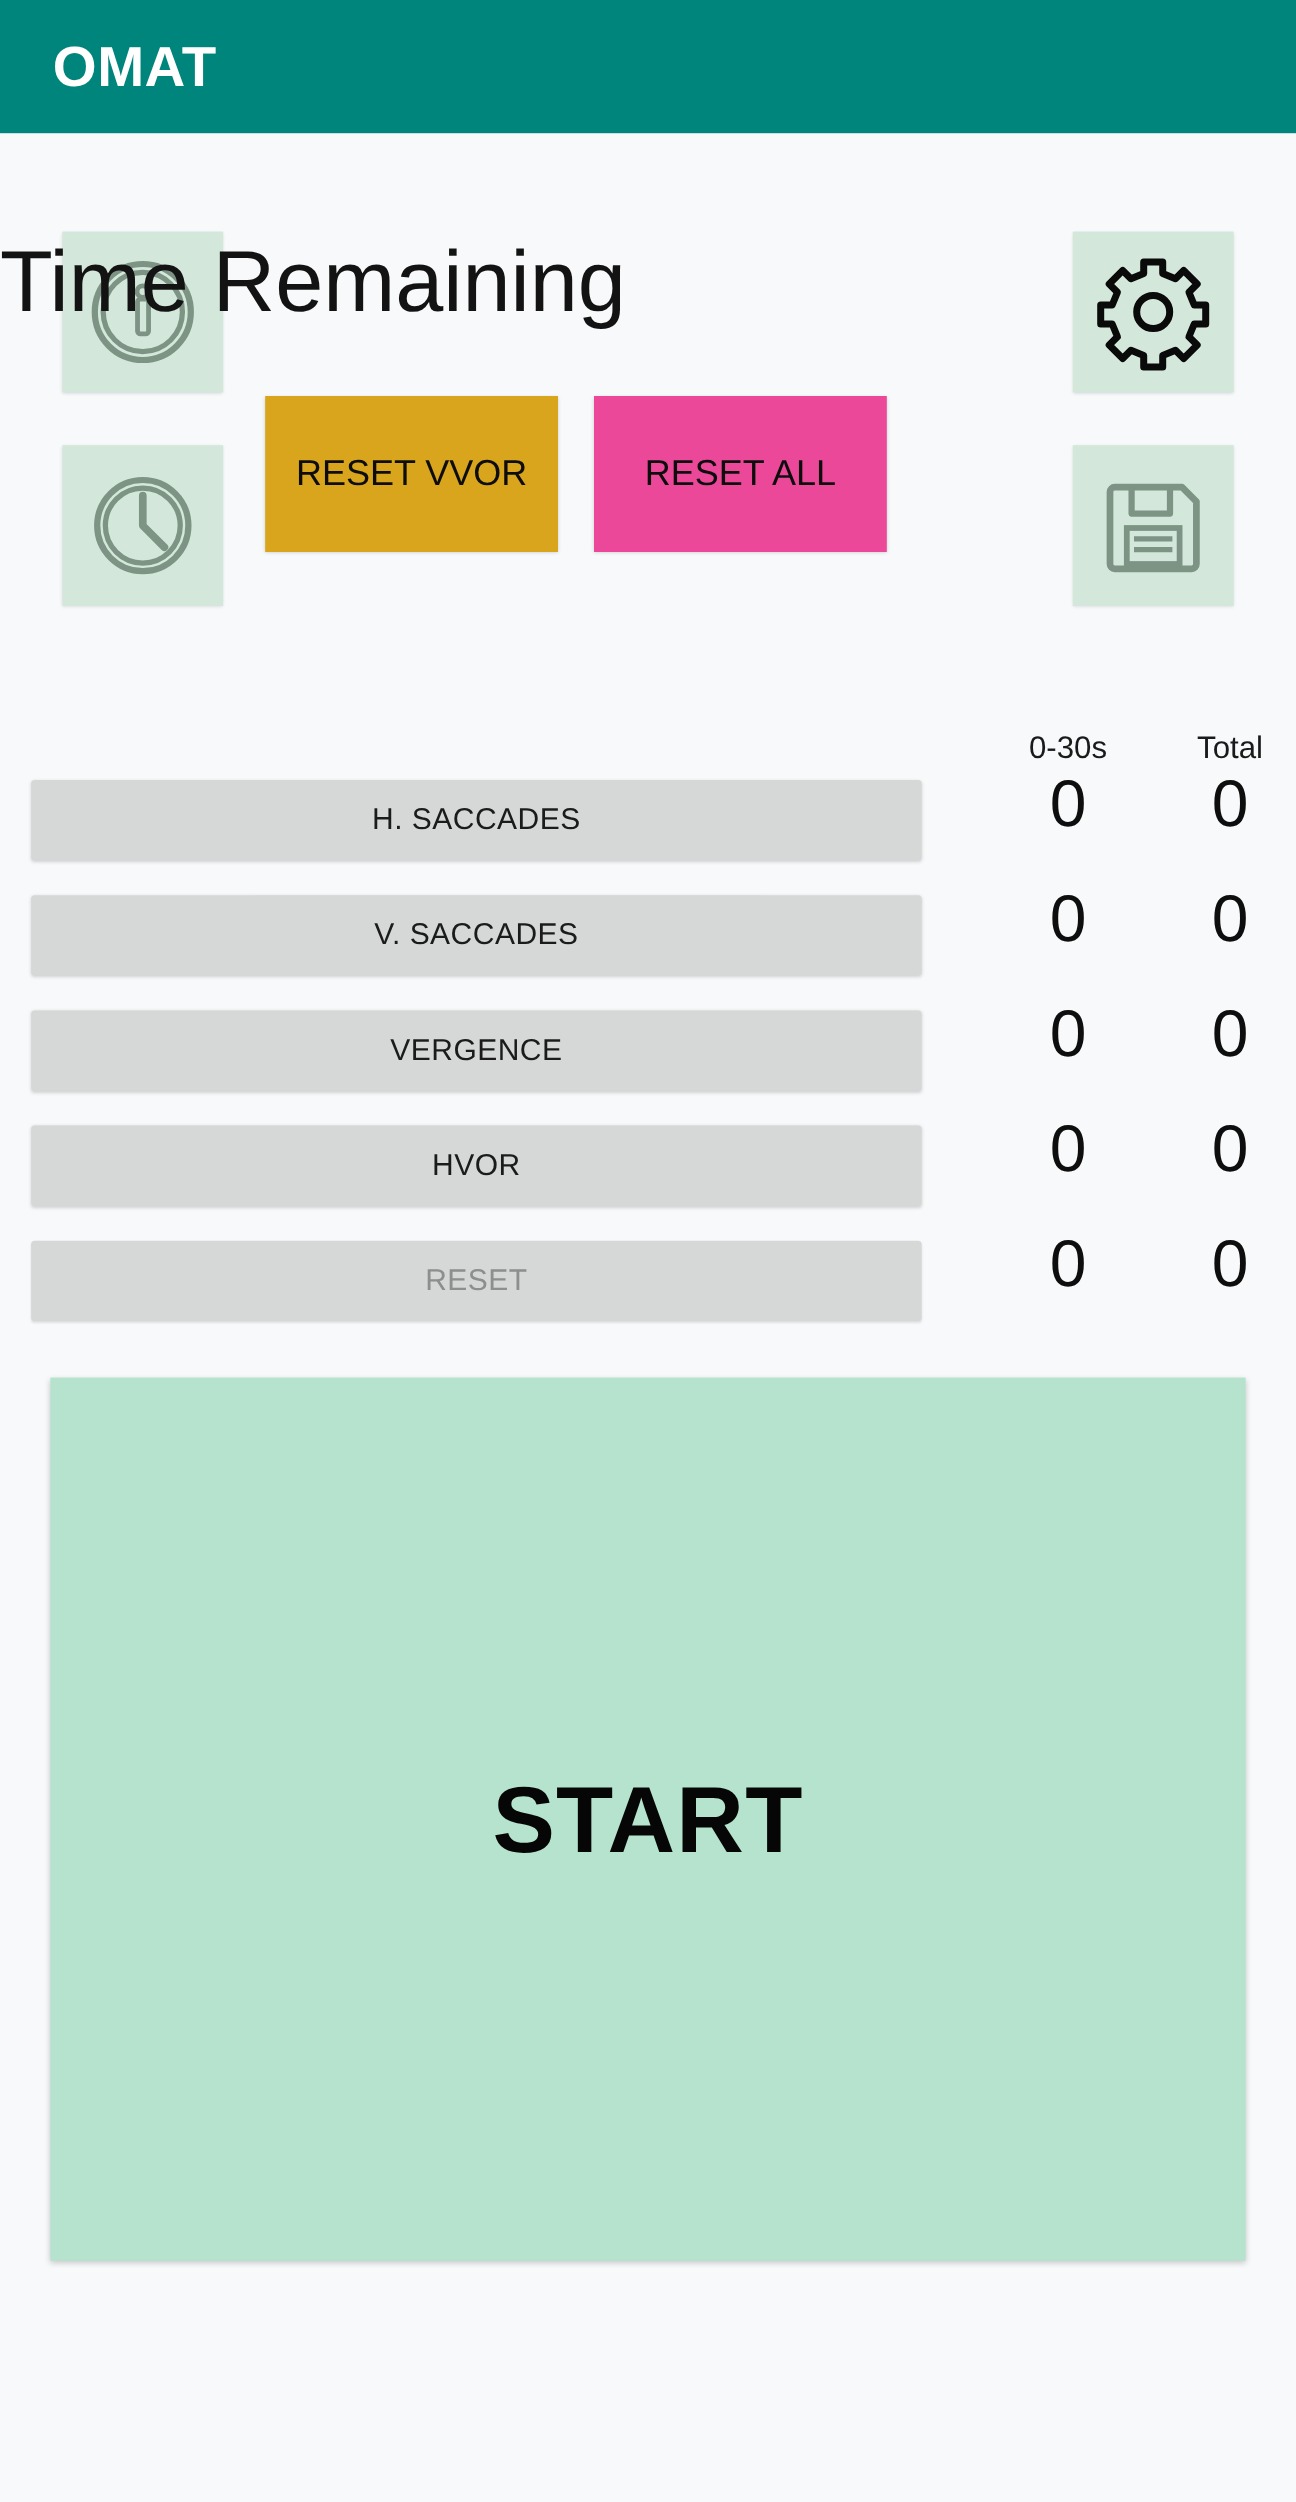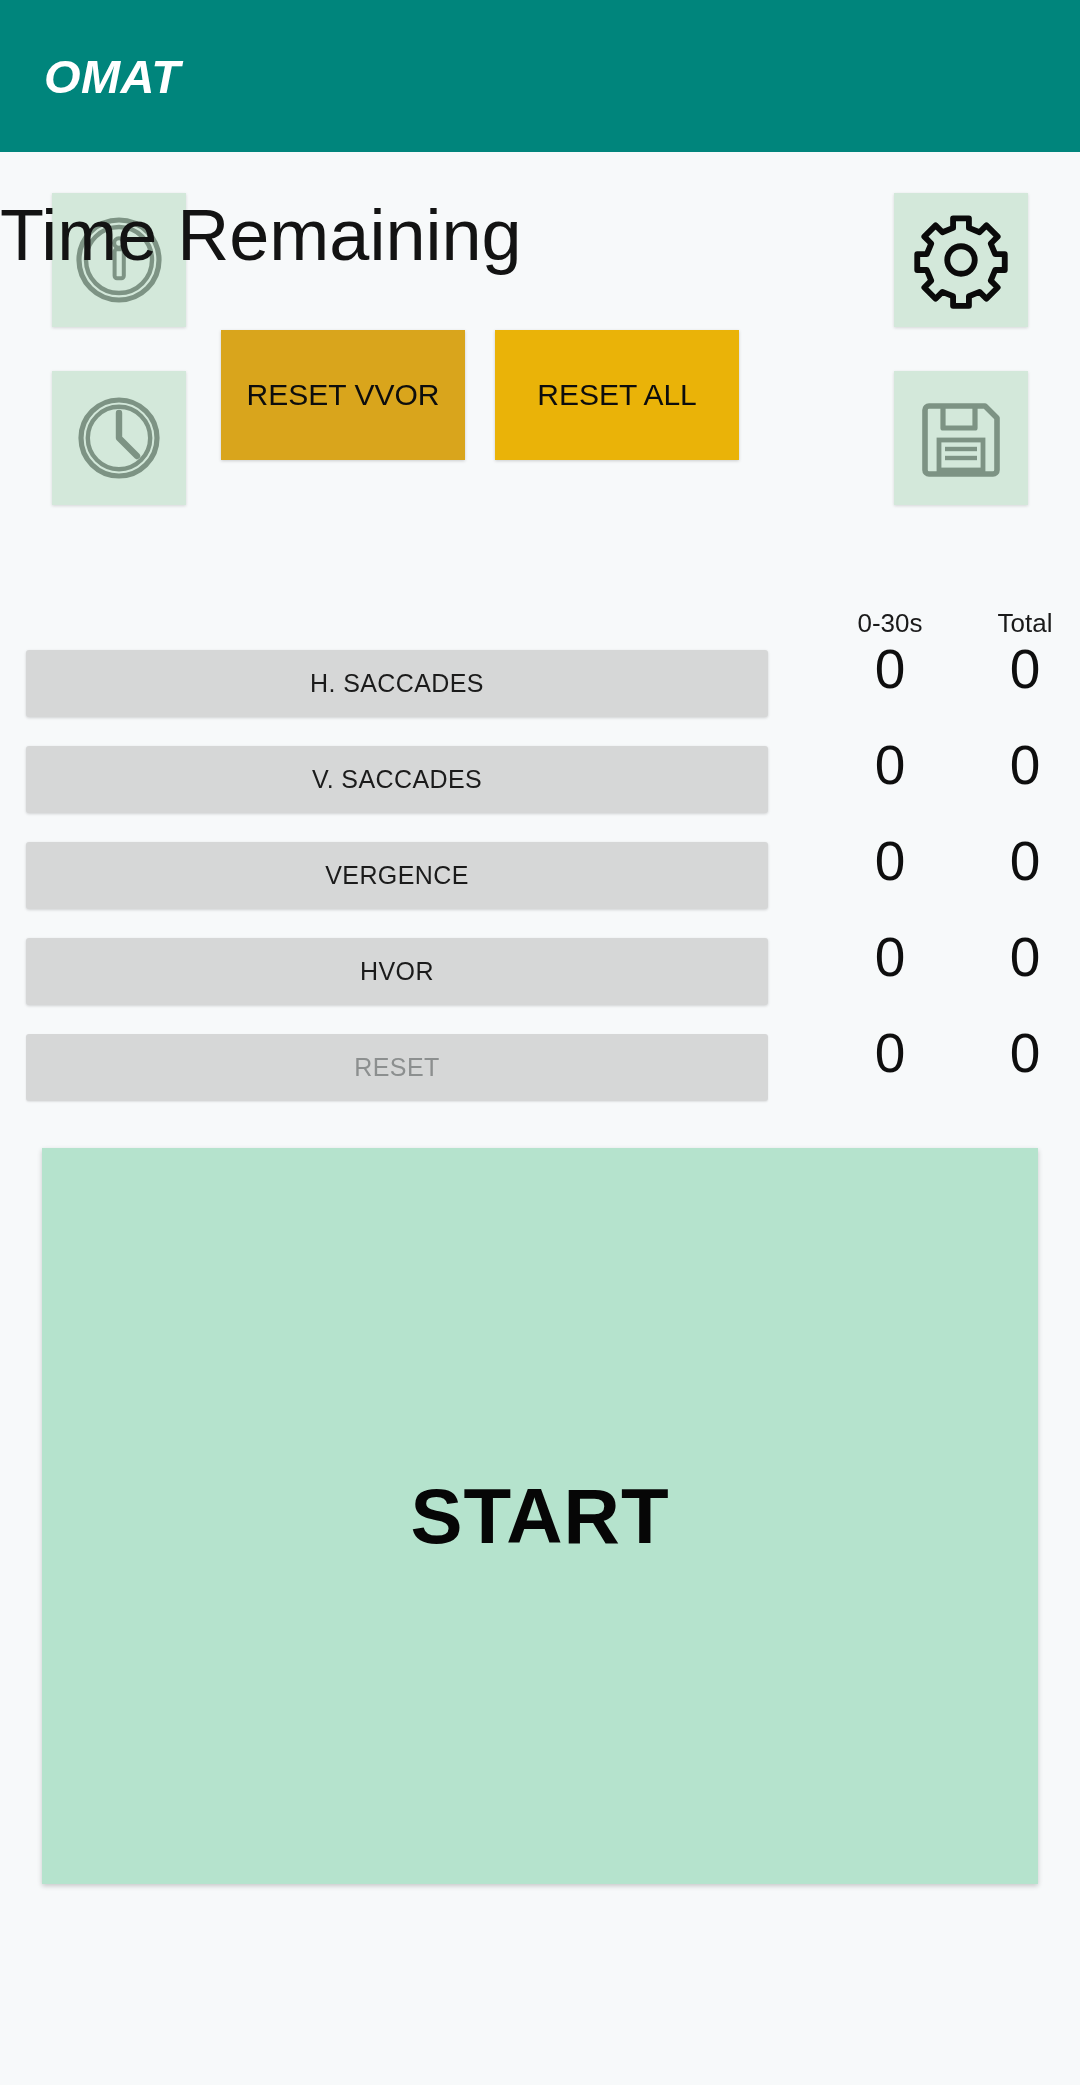--- a/index.html
+++ b/index.html
@@ -17,25 +17,24 @@
     width: 1080px;
     height: 2085px;
     background: #f7f9fa;
   }
 
   
   .appbar {
     position: absolute;
     top: 0; left: 0;
     width: 1080px;
-    height: 152px;
+    height: 111px;
     background: #00857c;
     display: flex;
     align-items: center;
-    font-style: italic;
   }
   .appbar-title {
     color: #ffffff;
     font-size: 47px;
     font-weight: bold;
     letter-spacing: 0.4px;
     margin-left: 44px;
     line-height: 1;
   }
 
@@ -102,21 +101,21 @@
     text-align: center;
     font-family: "Liberation Sans", sans-serif;
     font-size: 30px;
     font-weight: 400;
     color: #0d0d0d;
     line-height: 1.28;
     cursor: pointer;
     box-shadow: 0 1px 3px rgba(0,0,0,0.18);
   }
   .reset-vvor { background: #d9a51c; }
-  .reset-all  { background: #eab308; }
+  .reset-all  { background: #ec4899; }
 
   
   .col-headers {
     position: absolute;
     top: 608px;
     left: 0;
     width: 1080px;
   }
   .col-head {
     position: absolute;

